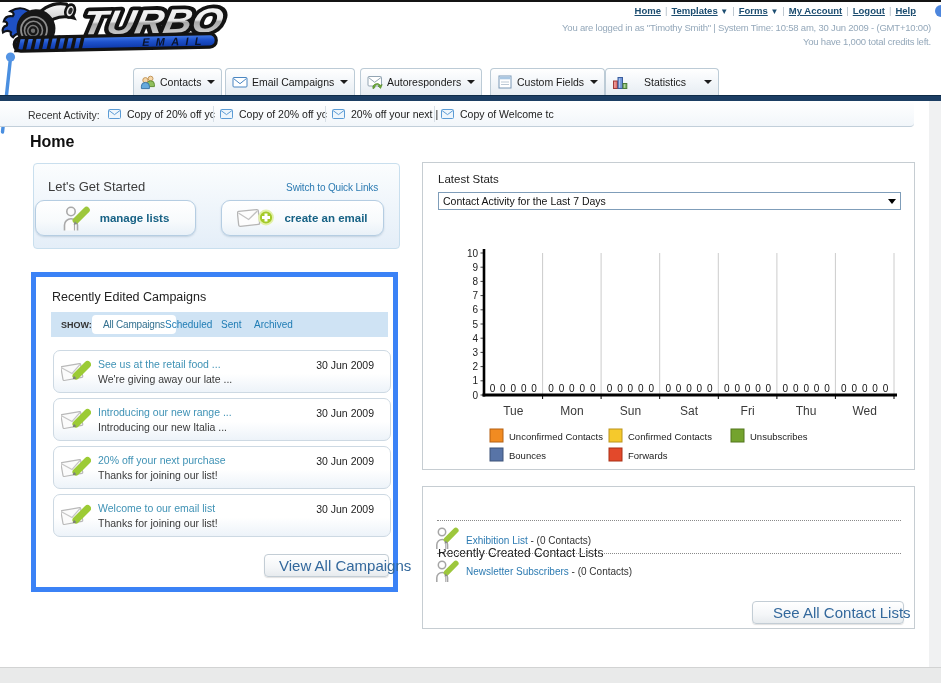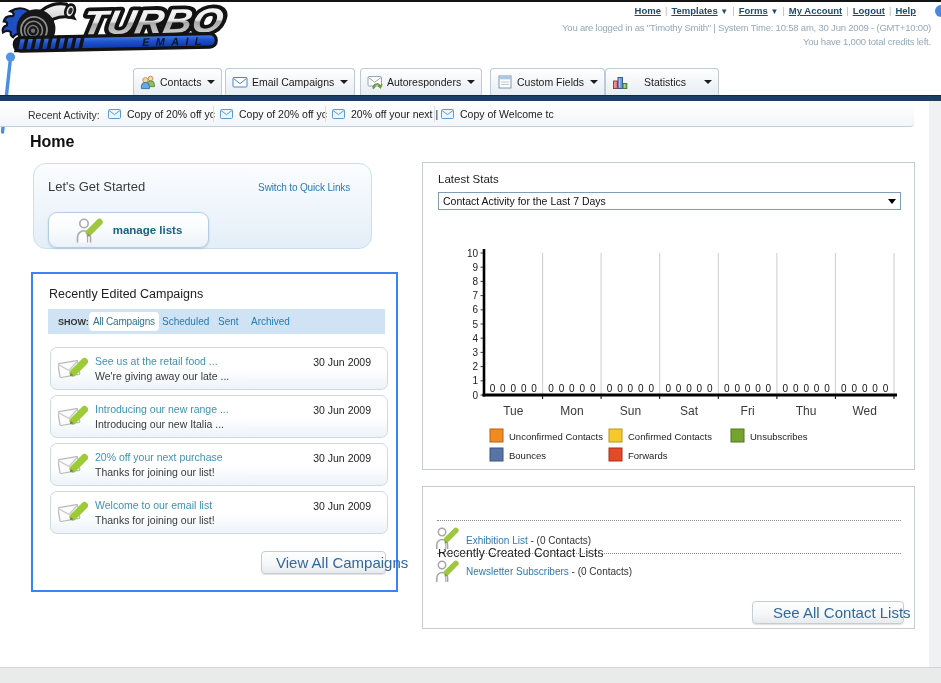--- a/index.html
+++ b/index.html
@@ -19,30 +19,30 @@
 #helpdot { top:5px; right:-6px; width:12px; height:12px; border-radius:50%; background:#4d86dd; }
 .tab { position:absolute; top:68px; height:27px; border:1px solid #bccbd6; border-bottom:none; border-radius:4px 4px 0 0; background:linear-gradient(#ffffff,#f4f7fa 45%,#e7edf2); font-size:10.5px; color:#1a1a1a; display:flex; align-items:center; padding:0 6px; white-space:nowrap; }
 .tab svg { margin-right:4px; }
 .tab .dar { margin-left:6px; width:0; height:0; border-left:4.5px solid transparent; border-right:4.5px solid transparent; border-top:4px solid #1c1c1c; display:inline-block; }
 #navybar { left:0; top:95px; width:941px; height:6px; background:#1c3e63; border-top:1px solid #0e2b47; }
 #recentbar { left:0; top:101px; width:914px; height:26px; background:linear-gradient(#ffffff,#f2f6fa); border-bottom:1px solid #c2cfda; border-radius:0 0 4px 0; }
 #recentbar .lbl { position:absolute; left:28px; top:8px; font-size:10.5px; color:#333; }
 .ritem { position:absolute; top:4px; height:18px; display:flex; align-items:center; font-size:10.5px; color:#1b1b1b; }
 .rsep { position:absolute; top:5px; width:1px; height:16px; background:#d7dfe6; }
 #homeh { left:30px; top:133px; font-size:16px; font-weight:bold; color:#0f0f0f; }
-#lgs { left:33px; top:163px; width:339px; height:86px; border:1px solid #c9dfee; background:linear-gradient(#fbfdfe,#e4eef8); border-radius:13px; }
+#lgs { left:33px; top:163px; width:367px; height:86px; border:1px solid #c9dfee; background:linear-gradient(#fbfdfe,#e4eef8); border-radius:4px; }
 #lgs .t { position:absolute; left:14px; top:15px; font-size:13px; color:#3c3c3c; }
 #lgs .ql { position:absolute; right:21px; top:18px; font-size:10px; letter-spacing:-0.15px; color:#2d7bb2; }
 .bigbtn { position:absolute; top:36px; height:36px; border:1px solid #b5cde2; border-radius:9px; background:linear-gradient(#ffffff,#f7fafc 60%,#e9f1f8); box-shadow:0 1px 2px rgba(120,150,175,.35); display:flex; align-items:center; justify-content:center; font-size:11.5px; font-weight:bold; color:#176285; white-space:nowrap; }
 .bigbtn svg { margin-right:10px; }
-#camp { left:31px; top:272px; width:367px; height:320px; border:2px solid #3b82f6; background:#fff; }
+#camp { left:31px; top:272px; width:367px; height:320px; border:5px solid #3b82f6; background:#fff; }
 #camp .t { position:absolute; left:16px; top:13px; font-size:12.5px; color:#222; }
 #showbar { position:absolute; left:15px; top:35px; width:337px; height:25px; background:#cfe3f4; }
 #showbar .s { position:absolute; left:10px; top:8px; font-size:9px; font-weight:bold; color:#333; }
-#showbar .pill { position:absolute; left:41px; top:3px; height:19px; line-height:19px; padding:0 4px; letter-spacing:-0.2px; background:#fff; border-radius:4px; color:#33708f; font-size:10px; }
+#showbar .pill { position:absolute; left:41px; top:3px; height:19px; line-height:19px; padding:0 11px; letter-spacing:-0.2px; background:#fff; border-radius:4px; color:#33708f; font-size:10px; }
 #showbar a { position:absolute; top:7px; color:#1f7cb4; font-size:10px; }
 .card { position:absolute; left:17px; width:338px; height:43px; border:1px solid #cdd9e3; border-radius:7px; background:linear-gradient(#ffffff 55%,#edf3f9);padding-left:24px; }
 .card .ti { position:absolute; left:44px; top:7px; font-size:10.5px; color:#3f92b5; }
 .card .su { position:absolute; left:44px; top:22px; font-size:10.5px; color:#3a3a3a; }
 .card .dt { position:absolute; right:16px; top:8px; font-size:10.5px; color:#222; }
 .card svg { position:absolute; left:7px; top:9px; }
 .navbtn { position:absolute; height:23px; border:1px solid #c3cdd5; border-radius:4px; background:linear-gradient(#ffffff,#f4f6f8 60%,#e7ebee); box-shadow:0 1px 1px rgba(0,0,0,.12); display:flex; align-items:center; font-size:15px; color:#33689c; white-space:nowrap; }
 #stats { left:422px; top:162px; width:493px; height:308px; border:1px solid #c6cdd2; background:#fff; }
 #stats .t { position:absolute; left:15px; top:10px; font-size:11.5px; color:#222; }
 #sel { position:absolute; left:15px; top:29px; width:463px; height:18px; border:1px solid #7f9db9; background:#fff; font-size:10.5px; color:#111; line-height:16px; padding-left:4px; }
@@ -173,27 +173,35 @@
           <path d="M1 1.5 L6.5 5.6 L12 1.5" fill="none" stroke="#5b9bd5"></path>
         </svg>Copy of Welcome tc</span>
 
   </div>
 
   <div class="abs" id="homeh">Home</div>
 
   <div class="abs" id="lgs">
     <div class="t">Let's Get Started</div>
     <div class="ql">Switch to Quick Links</div>
-    <div class="bigbtn" style="left:14px;width:161px;margin-top:12px;"><svg width="28" height="27" viewBox="0 0 28 27">
+    <div class="bigbtn" style="left:1px;width:161px;"><svg width="28" height="27" viewBox="0 0 28 27">
           <circle cx="9" cy="6.5" r="4.2" fill="#fcfcfc" stroke="#a9a9a9" stroke-width="1.6"></circle>
           <path d="M2.5 25.5 v-5.5 a6.5 6.2 0 0 1 13 0 v5.5" fill="#fcfcfc" stroke="#a9a9a9" stroke-width="1.6"></path>
           <path d="M12.5 25.5 v-7.5" stroke="#a9a9a9" stroke-width="1.2" fill="none"></path>
           <path d="M24.5 5 L14 15.5" stroke="#9dc73c" stroke-width="6.6" stroke-linecap="round"></path>
           <path d="M11.7 19.7 l1.1-3.5 2.8 2.8z" fill="#8a8a8a"></path>
         </svg> manage lists</div>
+    <div class="bigbtn" style="left:187px;width:163px;"><svg width="37" height="24" viewBox="0 0 37 24">
+          <g transform="rotate(-6 11 12)">
+            <rect x="1" y="4.5" width="21" height="15" rx="1.5" fill="#fdfdfd" stroke="#b5b5b5" stroke-width="1.3"></rect>
+            <path d="M2 6 L11.5 13.5 L21 6" fill="none" stroke="#c2c2c2" stroke-width="1.3"></path>
+          </g>
+          <circle cx="29" cy="11.5" r="7" fill="#a4ca28" stroke="#e2f0a8" stroke-width="1.8"></circle>
+          <path d="M25 11.5 h8 M29 7.5 v8" stroke="#ffffff" stroke-width="3"></path>
+        </svg> create an email</div>
   </div>
 
   <div class="abs" id="camp">
     <div class="t">Recently Edited Campaigns</div>
     <div id="showbar">
       <span class="s">SHOW:</span>
       <span class="pill">All Campaigns</span>
       <a style="left:114px;">Scheduled</a>
       <a style="left:170px;">Sent</a>
       <a style="left:203px;">Archived</a>

